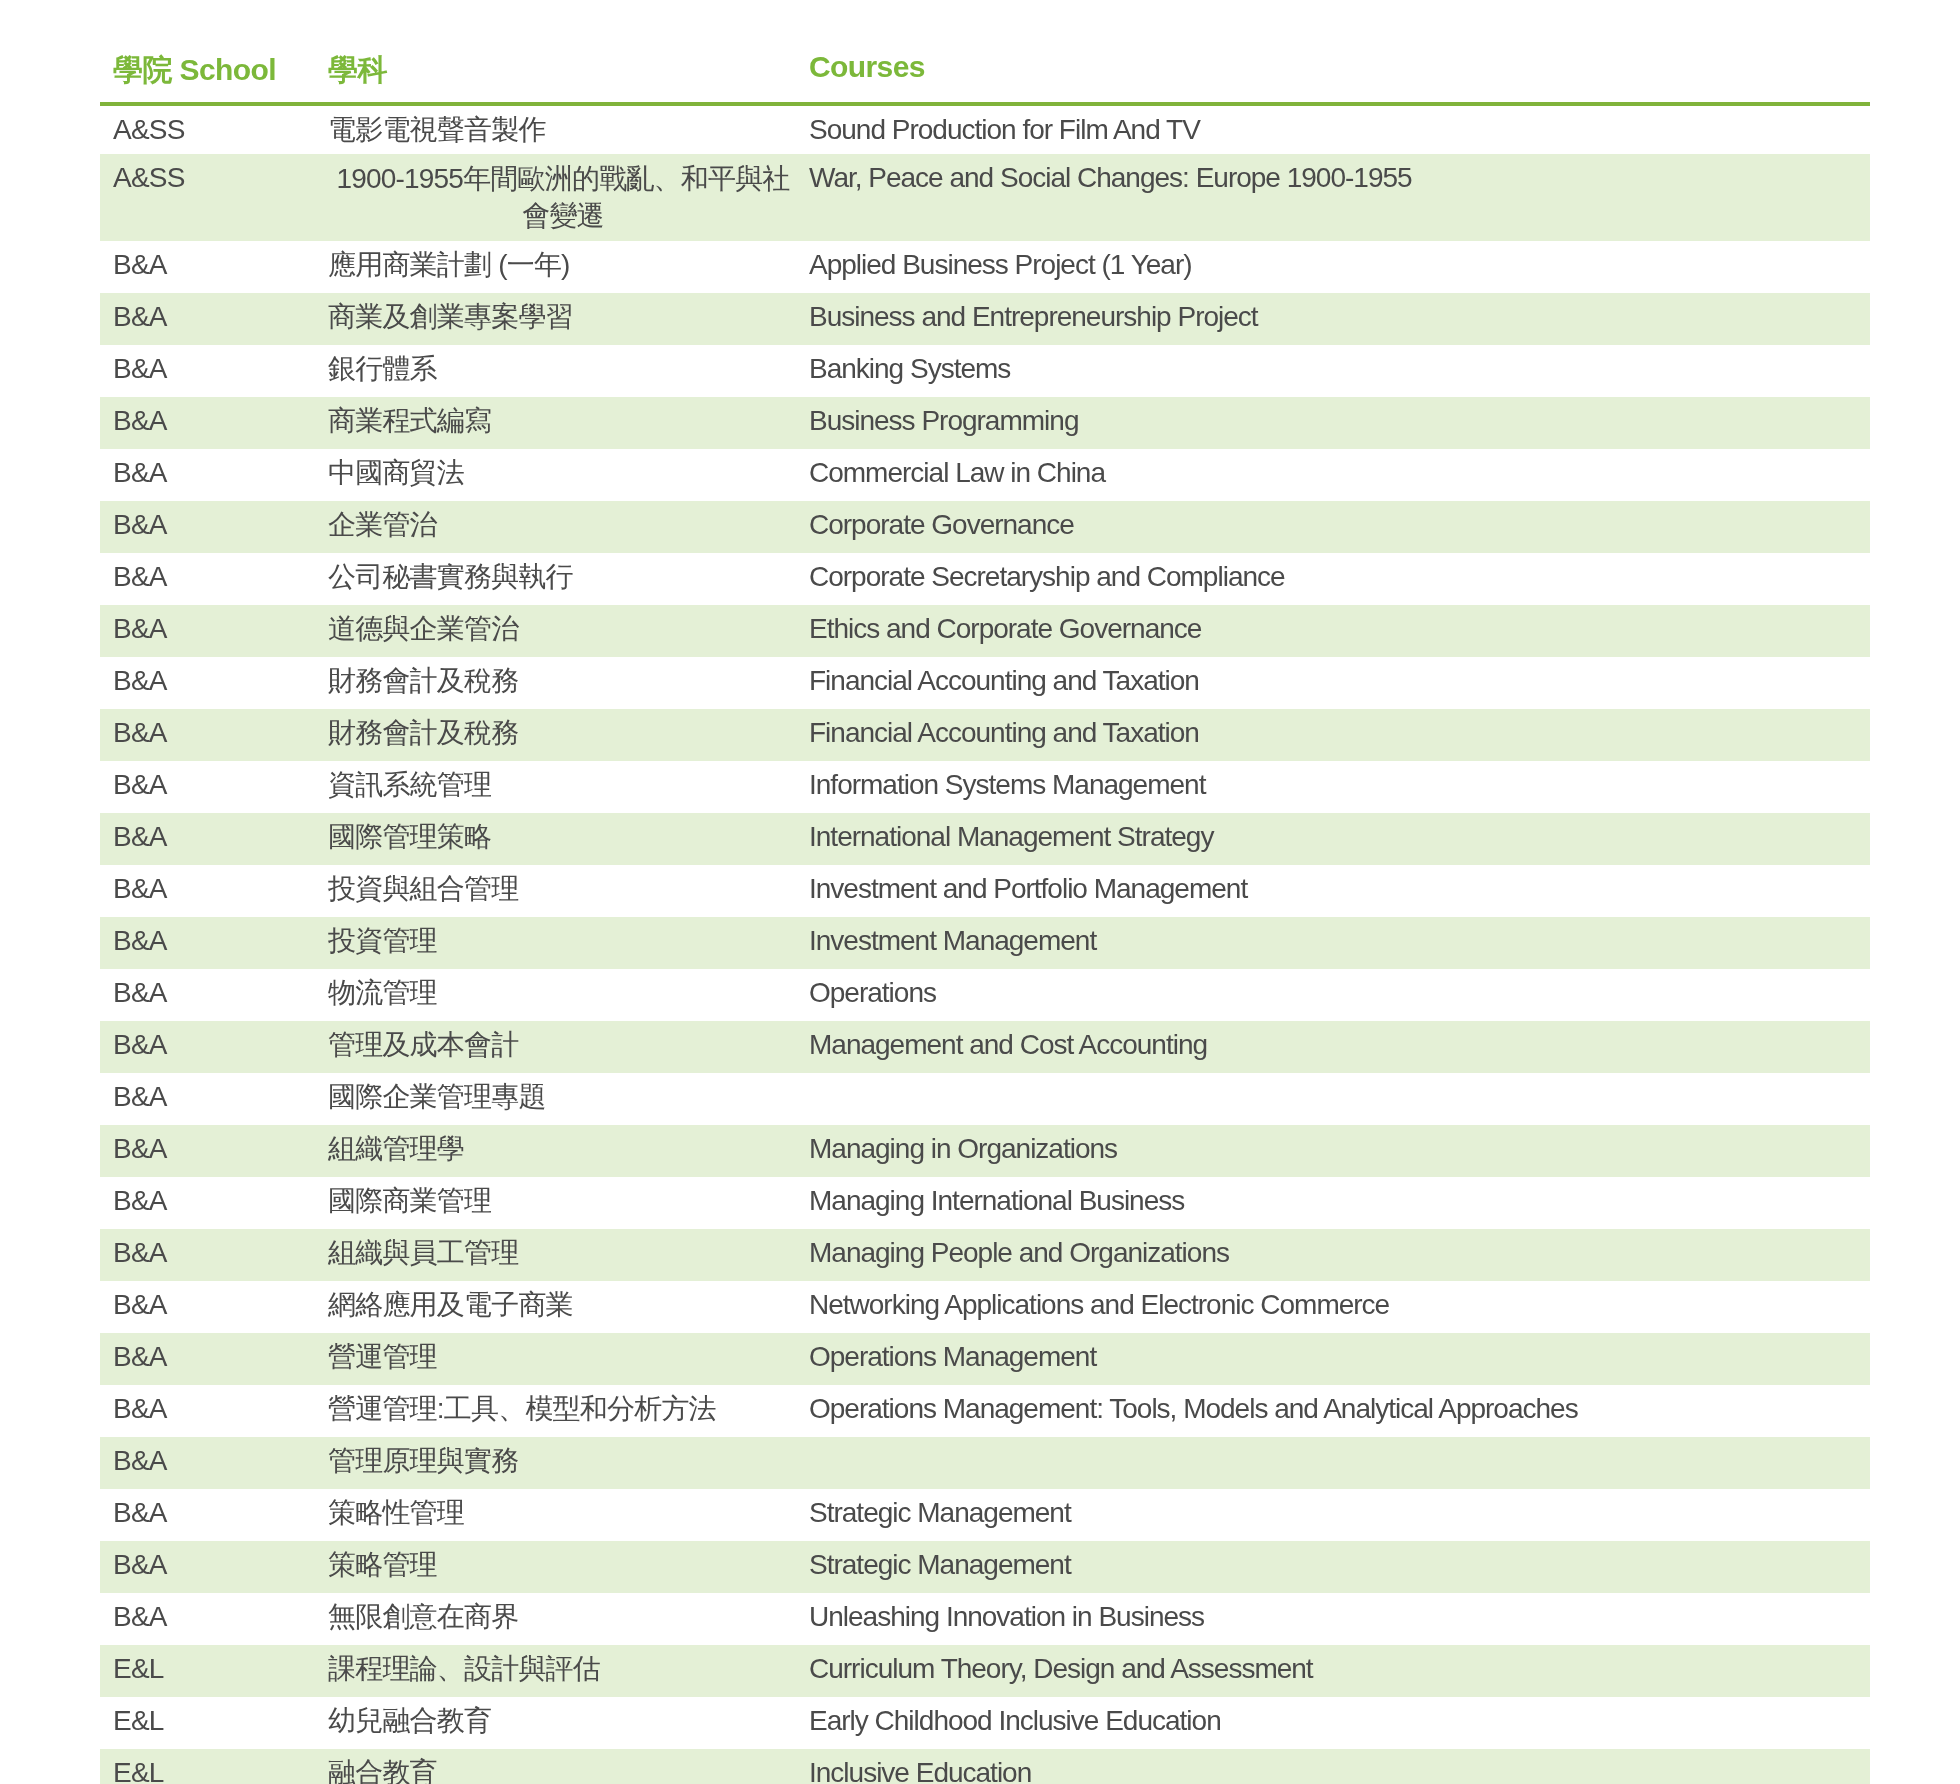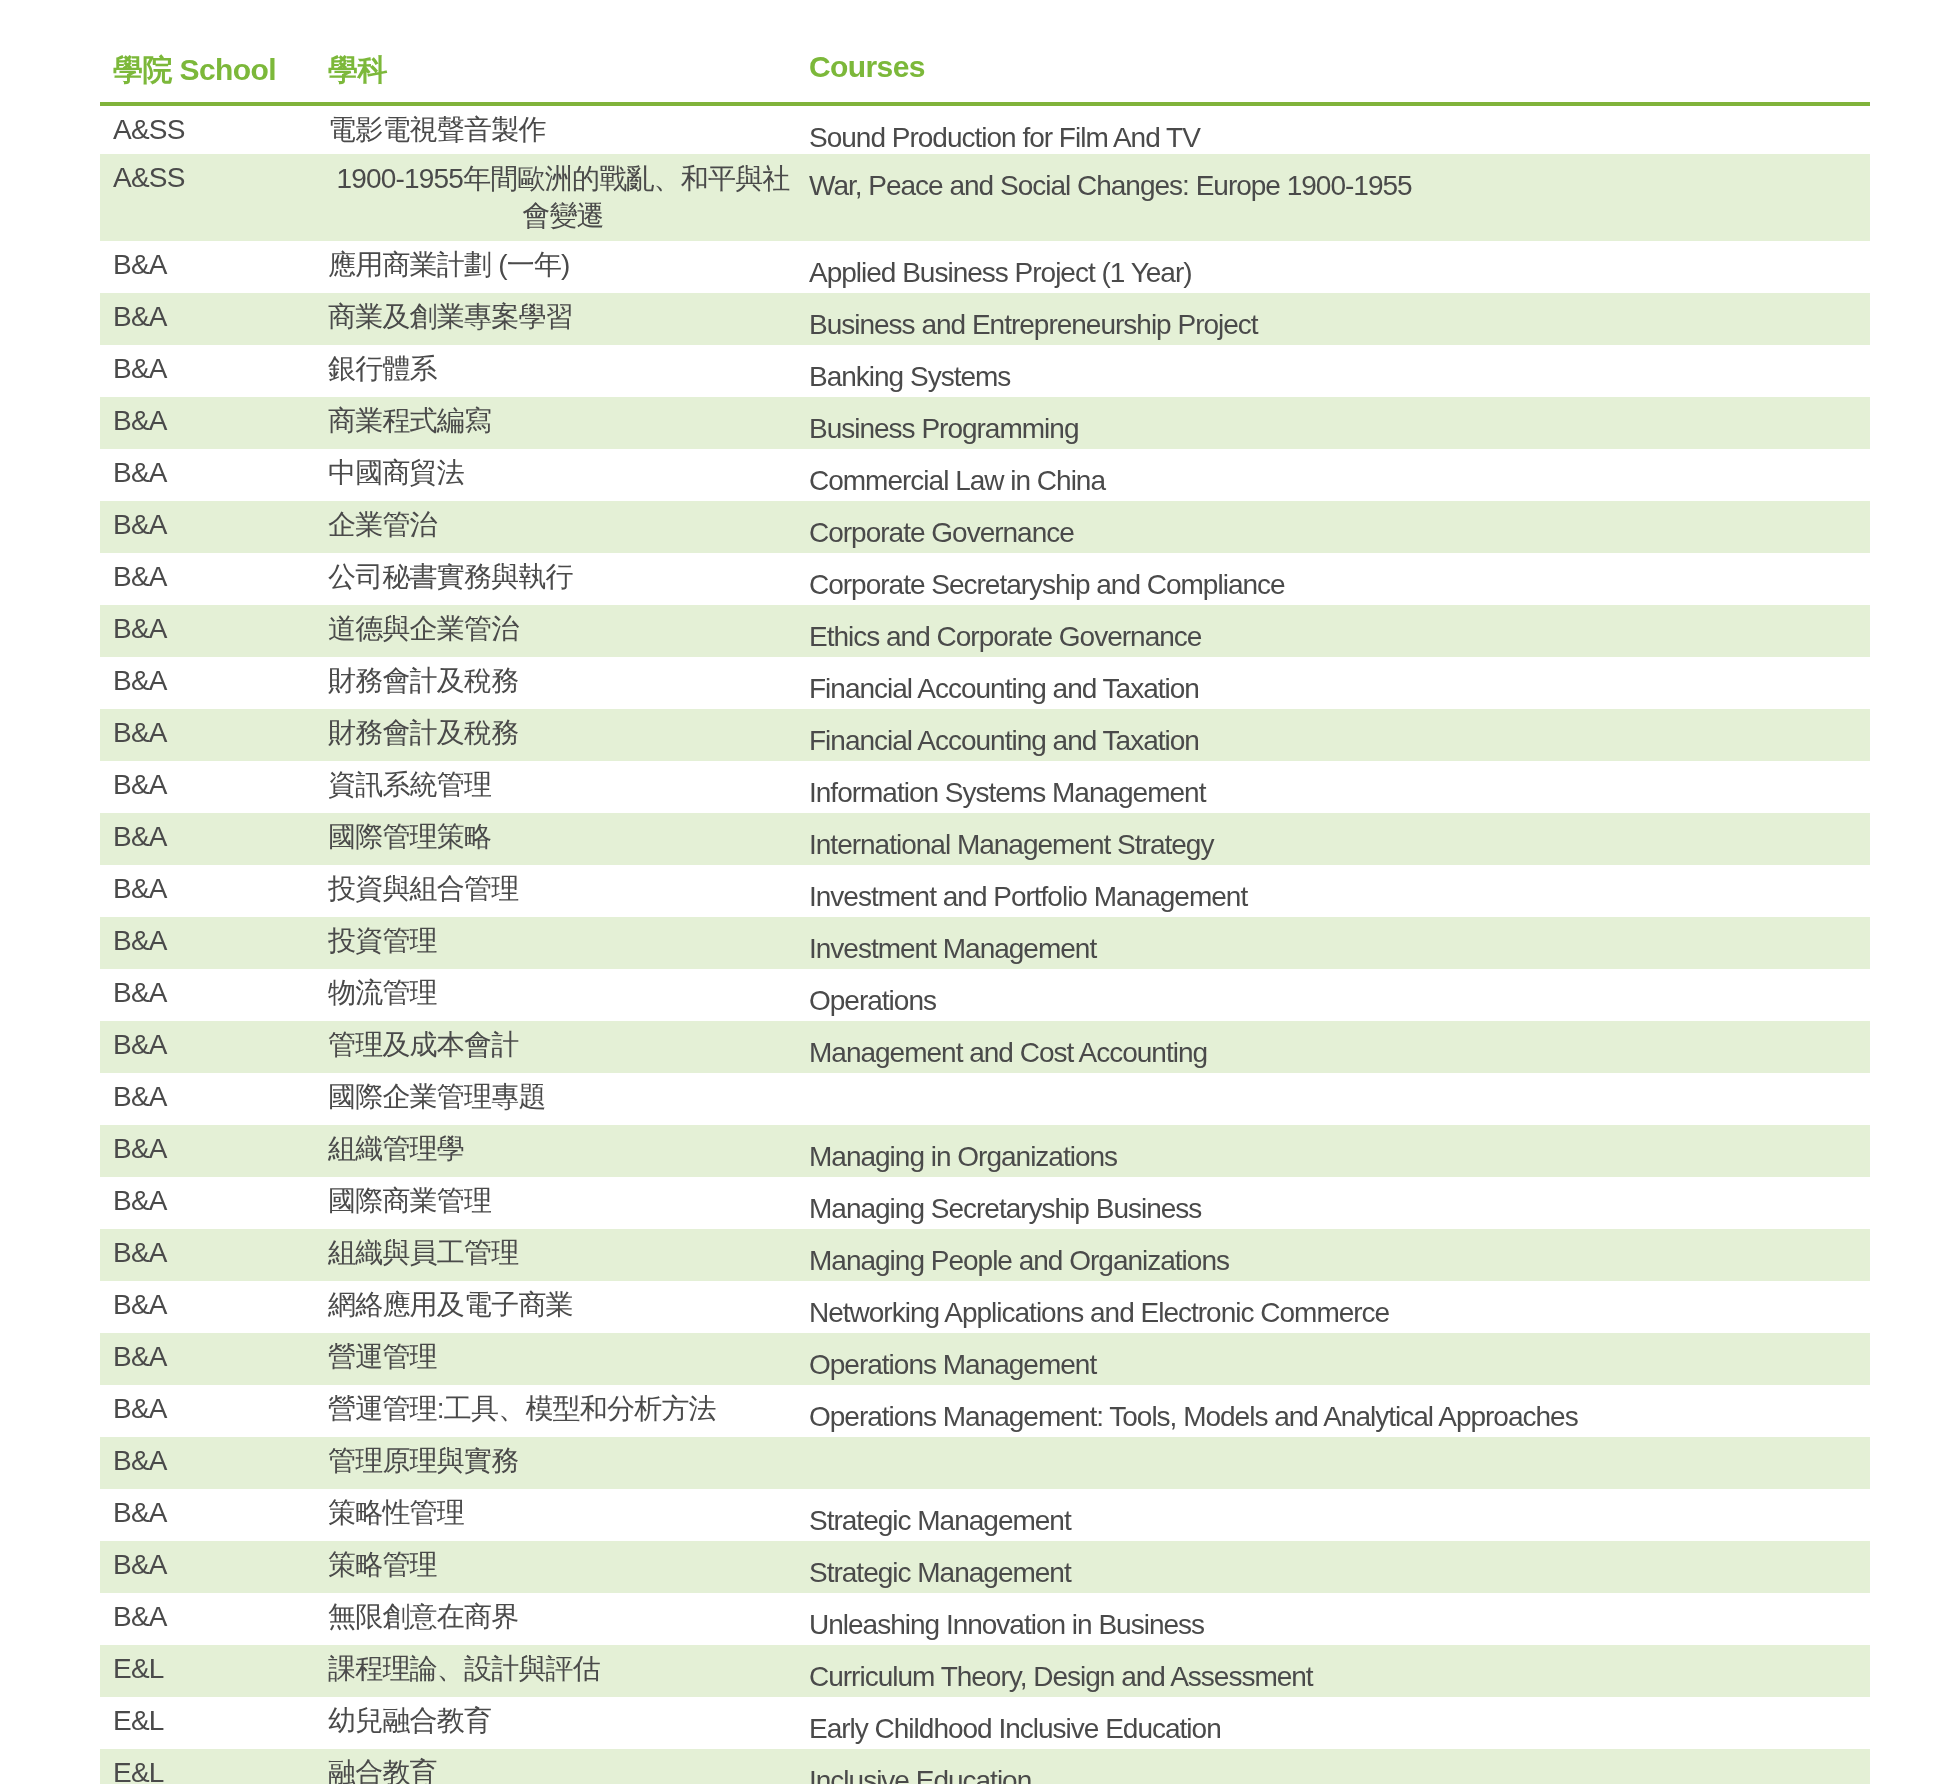--- a/index.html
+++ b/index.html
@@ -54,21 +54,21 @@
       letter-spacing: -0.8px;
       color: #4a4a4a;
       white-space: nowrap;
     }
     .row .cell.wrap {
       white-space: normal;
       width: 470px;
       line-height: 37px;
       text-align: center;
     }
-    .row .cell.course { letter-spacing: -1px; margin-top: 8px; }
+    .row .cell.course { letter-spacing: -1px; }
   </style>
 </head>
 <body>
 
 <div class="table">
   <div class="header">
     <span class="cell col1">學院 School</span>
     <span class="cell col2">學科</span>
     <span class="cell col3">Courses</span>
   </div>
@@ -168,21 +168,21 @@
     <span class="cell col2">國際企業管理專題</span>
   </div>
   <div class="row alt">
     <span class="cell col1">B&amp;A</span>
     <span class="cell col2">組織管理學</span>
     <span class="cell col3 course">Managing in Organizations</span>
   </div>
   <div class="row">
     <span class="cell col1">B&amp;A</span>
     <span class="cell col2">國際商業管理</span>
-    <span class="cell col3 course">Managing Secretaryship Business</span>
+    <span class="cell col3 course">Managing International Business</span>
   </div>
   <div class="row alt">
     <span class="cell col1">B&amp;A</span>
     <span class="cell col2">組織與員工管理</span>
     <span class="cell col3 course">Managing People and Organizations</span>
   </div>
   <div class="row">
     <span class="cell col1">B&amp;A</span>
     <span class="cell col2">網絡應用及電子商業</span>
     <span class="cell col3 course">Networking Applications and Electronic Commerce</span>

